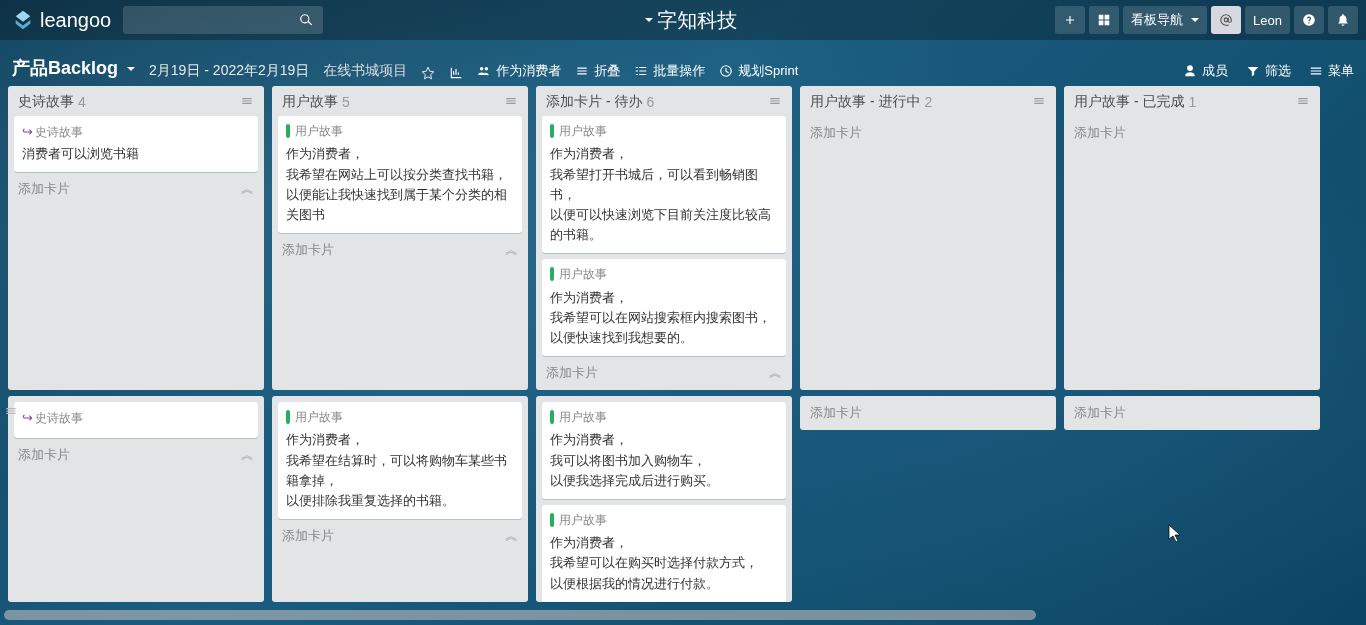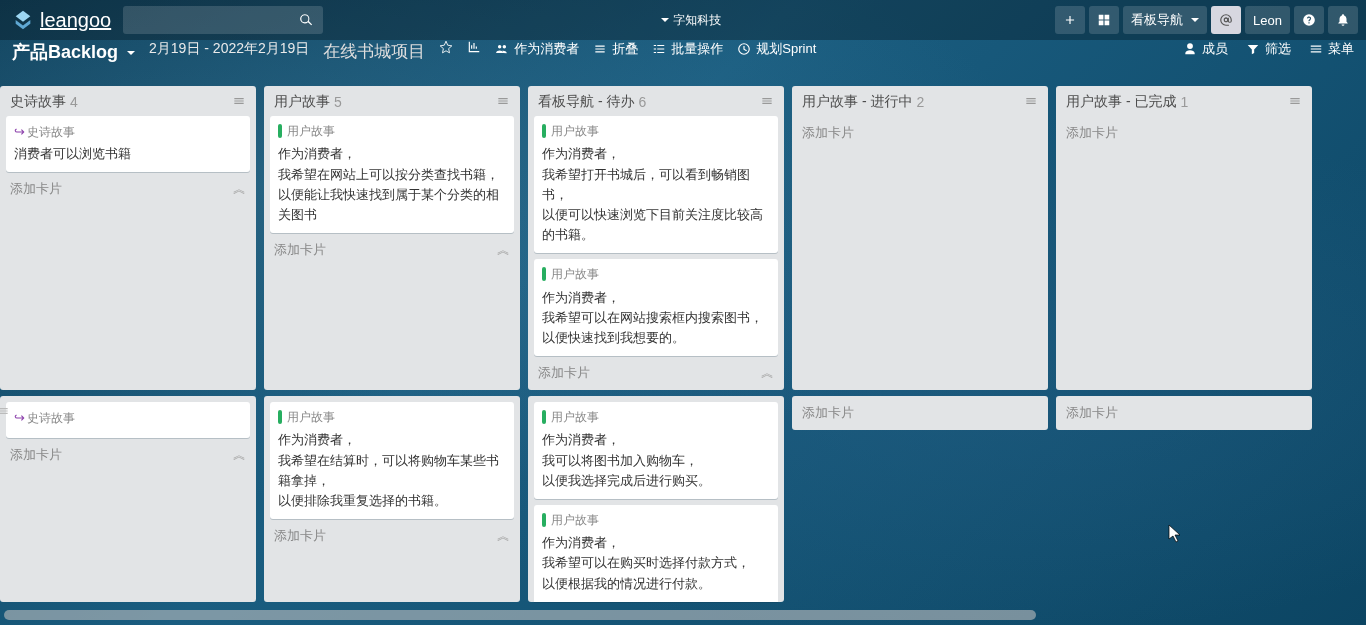--- a/index.html
+++ b/index.html
@@ -27,42 +27,41 @@
   gap: 8px;
 }
 .logo {
   display: flex;
   align-items: center;
   gap: 6px;
   color: #fff;
   font-size: 20px;
   font-weight: 400;
   padding: 0 4px;
-  text-decoration: underline;
 }
 .logo-icon {
   width: 22px; height: 22px;
   display: inline-flex;
 }
 .search-box {
   background: rgba(255,255,255,0.15);
   border-radius: 3px;
   width: 200px;
   height: 28px;
   display: flex;
   align-items: center;
   justify-content: flex-end;
   padding: 0 10px;
   color: #fff;
 }
 .nav-center {
   flex: 1;
   text-align: center;
   color: #fff;
-  font-size: 12px;
+  font-size: 20px;
   display: flex;
   align-items: center;
   justify-content: center;
   gap: 4px;
 }
 .nav-right {
   display: flex;
   align-items: flex-end;
   gap: 4px;
 }
@@ -88,54 +87,54 @@
   border-left: 4px solid transparent;
   border-right: 4px solid transparent;
   margin-left: 4px;
   vertical-align: middle;
 }
 
 
 .board-bar {
   height: 40px;
   display: flex;
-  align-items: flex-start;
+  align-items: flex-end;
   padding: 0 12px;
   gap: 14px;
   color: #fff;
 }
 .board-title {
   font-size: 18px;
   font-weight: 700;
 }
 .board-date {
   font-size: 14px;
   color: #eaeaea;
 }
 .board-project {
-  font-size: 17px;
+  font-size: 14px;
   color: #ddd;
 }
 .board-bar-item {
   display: inline-flex;
   align-items: center;
   gap: 5px;
   font-size: 13px;
   cursor: pointer;
 }
 .board-bar-right {
   margin-left: auto;
   display: flex;
   align-items: center;
   gap: 18px;
 }
 
 
 .board-area {
-  padding: 6px 0;
+  padding: 6px 8px;
   overflow-x: auto;
   overflow-y: hidden;
   height: calc(625px - 80px);
 }
 .swimlanes {
   display: flex;
   flex-direction: column;
   gap: 6px;
 }
 .swimlane {
@@ -428,21 +427,21 @@
           </div>
         </div>
         <div class="column-footer">
           <span>添加卡片</span>
           <span class="chevrons-up">︽</span>
         </div>
       </div>
 
       <div class="column">
         <div class="column-header">
-          <span class="column-title">看板导航 - 待办</span>
+          <span class="column-title">添加卡片 - 待办</span>
           <span class="column-count">6</span>
           <span class="column-menu">
             <svg class="icon-svg" viewBox="0 0 24 24">
                 <path d="M4 7h16v2H4zm0 4h16v2H4zm0 4h16v2H4z"></path>
               </svg>
           </span>
         </div>
         <div class="cards">
           <div class="card">
             <div class="card-tag">

